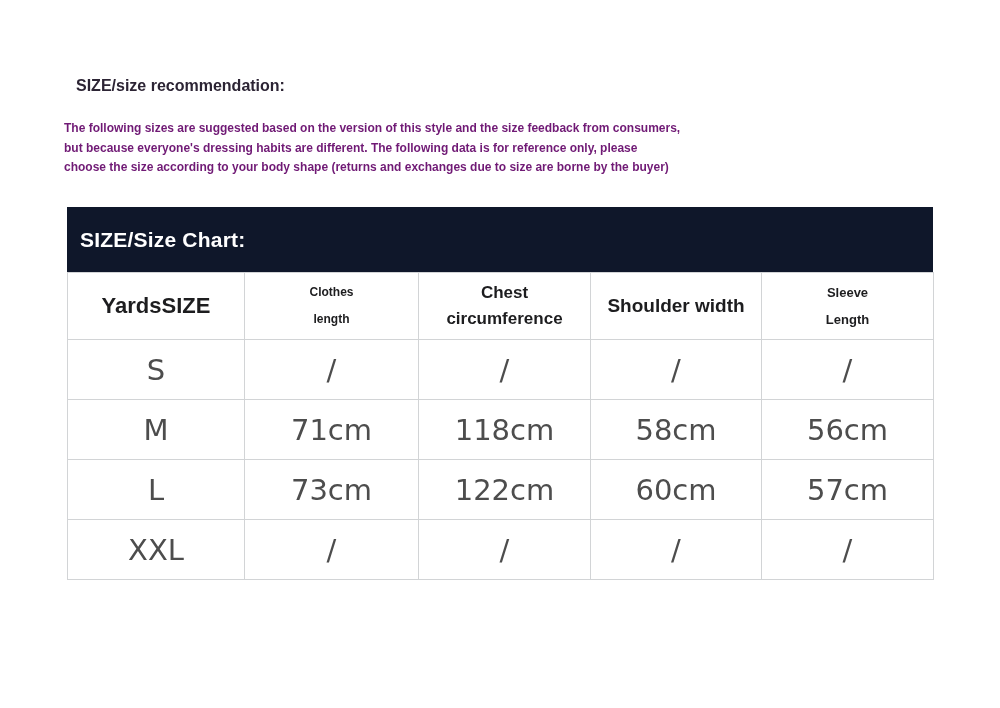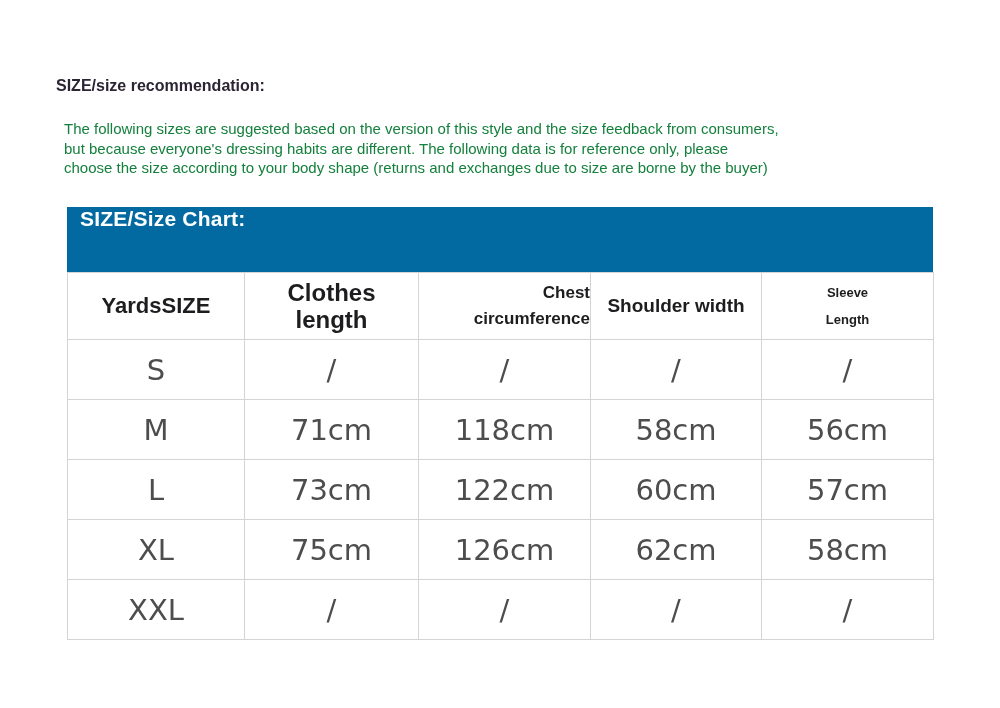--- a/index.html
+++ b/index.html
@@ -7,51 +7,51 @@
     width: 1000px;
     height: 708px;
     background: #ffffff;
     position: relative;
     overflow: hidden;
     font-family: "Liberation Sans", sans-serif;
   }
 
   .heading {
     position: absolute;
-    left: 56px;
+    left: 76px;
     top: 77px;
     font-size: 16px;
     font-weight: bold;
     color: #2c2434;
   }
 
   .intro {
     position: absolute;
     left: 64px;
     top: 119px;
     width: 905px;
-    font-size: 15px;
-    font-weight: normal;
-    color: #15803d;
+    font-size: 12px;
+    font-weight: bold;
+    color: #701a75;
     line-height: 19.5px;
     white-space: pre-line;
   }
 
   .chart-section {
     position: absolute;
     left: 67px;
     top: 207px;
     width: 866px;
   }
 
   .title-bar {
     height: 65px;
-    background: #0369a1;
+    background: #0f172a;
     display: flex;
-    align-items: flex-start;
+    align-items: center;
     padding-left: 13px;
     box-sizing: border-box;
   }
   .title-bar span {
     color: #ffffff;
     font-size: 21px;
     font-weight: bold;
     letter-spacing: 0.2px;
   }
 
@@ -69,22 +69,22 @@
   .size-table thead th {
     height: 67px;
     vertical-align: middle;
     text-align: center;
     color: #1d1d1f;
     font-weight: bold;
     white-space: pre-line;
     padding: 0;
   }
   .size-table thead th.c1 { font-size: 22px; }
-  .size-table thead th.c2 { font-size: 24px; line-height: 27px; }
-  .size-table thead th.c3 { font-size: 17px; text-align: right; line-height: 26px; }
+  .size-table thead th.c2 { font-size: 12px; line-height: 27px; }
+  .size-table thead th.c3 { font-size: 17px; text-align: center; line-height: 26px; }
   .size-table thead th.c4 { font-size: 19px; }
   .size-table thead th.c5 { font-size: 13px; line-height: 27px; }
 
   .size-table tbody td {
     height: 60px;
     vertical-align: middle;
     text-align: center;
     font-family: "DejaVu Sans", sans-serif;
     font-size: 29px;
     font-weight: normal;
@@ -143,27 +143,20 @@
         <td>56cm</td>
       </tr>
       <tr>
         <td>L</td>
         <td>73cm</td>
         <td>122cm</td>
         <td>60cm</td>
         <td>57cm</td>
       </tr>
       <tr>
-        <td>XL</td>
-        <td>75cm</td>
-        <td>126cm</td>
-        <td>62cm</td>
-        <td>58cm</td>
-      </tr>
-      <tr>
         <td>XXL</td>
         <td>/</td>
         <td>/</td>
         <td>/</td>
         <td>/</td>
       </tr>
     </tbody>
   </table>
 
 </div>

